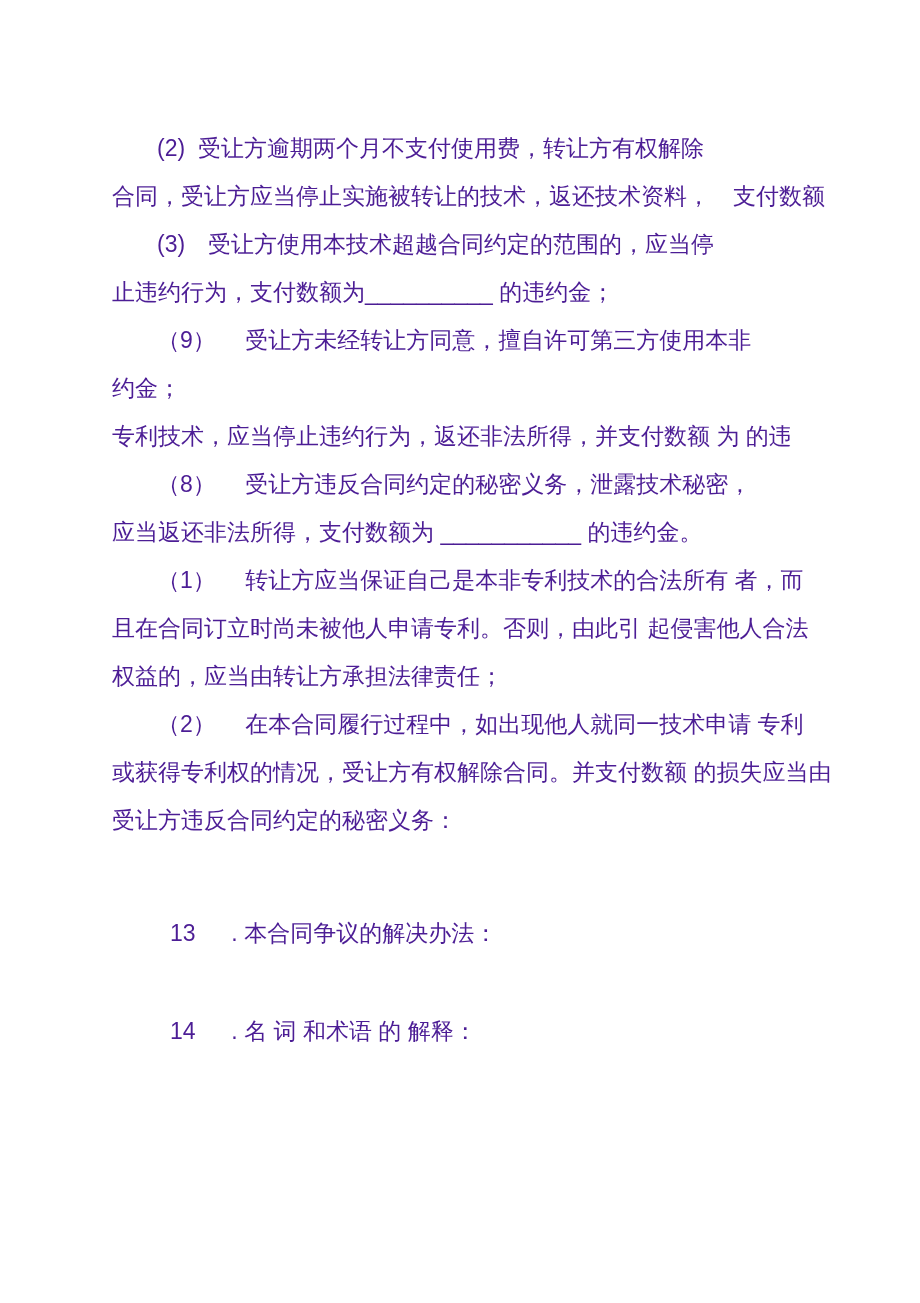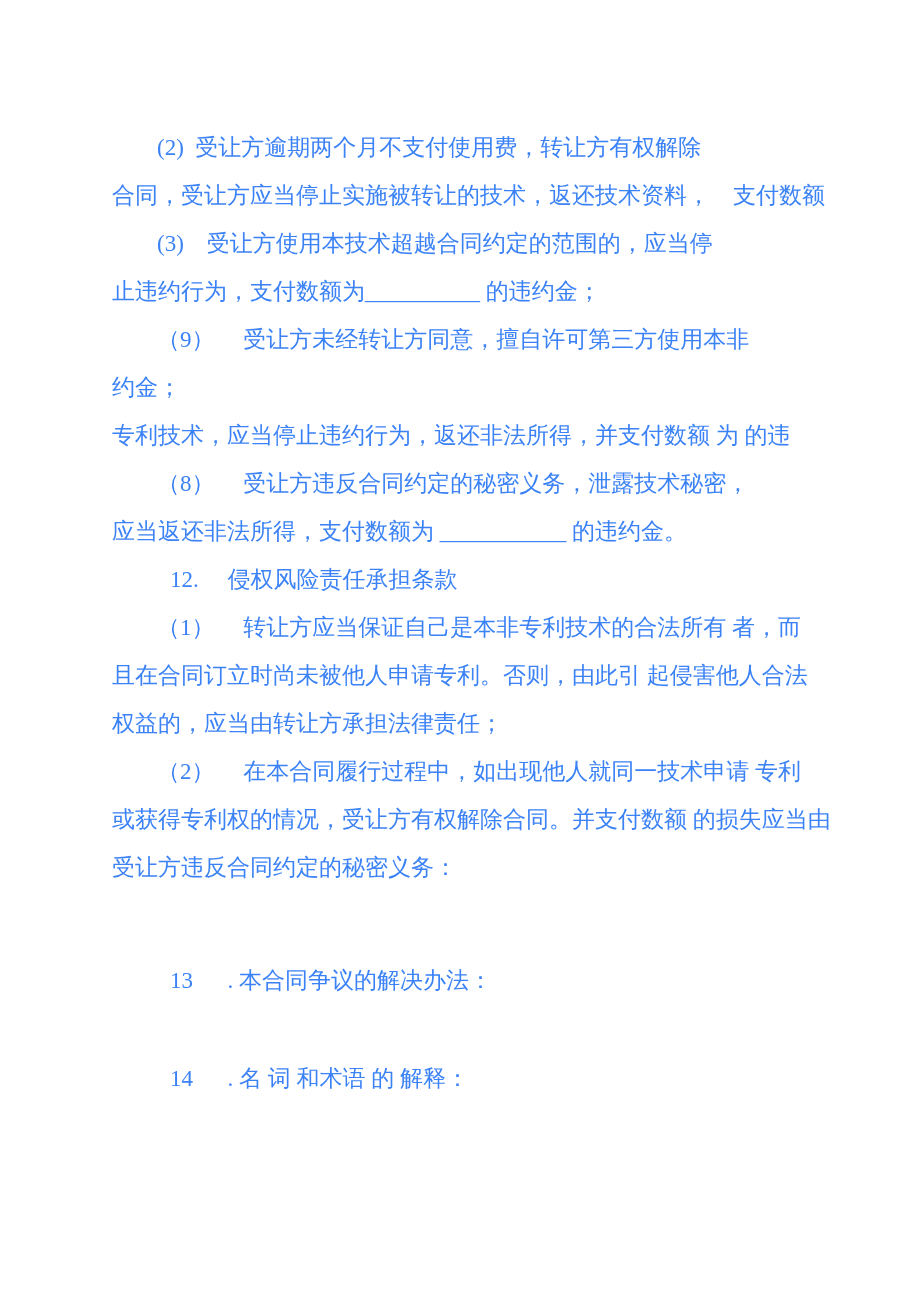--- a/index.html
+++ b/index.html
@@ -12,24 +12,24 @@
     width: 920px;
     height: 1303px;
     background: #ffffff;
     overflow: hidden;
   }
   .doc {
     position: absolute;
     left: 112px;
     top: 124px;
     width: 716px;
-    font-family: Liberation Serif, serif;
+    font-family: Liberation Sans, sans-serif;
     font-size: 23px;
     line-height: 48px;
-    color: #3b82f6;
+    color: #4c1d95;
   }
   .line {
     white-space: pre;       
     height: 48px;
   }
   
   .ind  { padding-left: 45px; }
   
   .ind2 { padding-left: 58px; }
   
@@ -43,21 +43,20 @@
   <div class="doc">
     <div class="line ind">(2)  受让方逾期两个月不支付使用费，转让方有权解除</div>
     <div class="line">合同，受让方应当停止实施被转让的技术，返还技术资料，　支付数额</div>
     <div class="line ind">(3)　受让方使用本技术超越合同约定的范围的，应当停</div>
     <div class="line">止违约行为，支付数额为__________ 的违约金；</div>
     <div class="line ind">（9）　 受让方未经转让方同意，擅自许可第三方使用本非</div>
     <div class="line">约金；</div>
     <div class="line">专利技术，应当停止违约行为，返还非法所得，并支付数额 为 的违</div>
     <div class="line ind">（8）　 受让方违反合同约定的秘密义务，泄露技术秘密，</div>
     <div class="line">应当返还非法所得，支付数额为 ___________ 的违约金。</div>
-    <div class="line ind2">12.　 侵权风险责任承担条款</div>
     <div class="line ind">（1）　 转让方应当保证自己是本非专利技术的合法所有 者，而</div>
     <div class="line">且在合同订立时尚未被他人申请专利。否则，由此引 起侵害他人合法</div>
     <div class="line">权益的，应当由转让方承担法律责任；</div>
     <div class="line ind">（2）　 在本合同履行过程中，如出现他人就同一技术申请 专利</div>
     <div class="line">或获得专利权的情况，受让方有权解除合同。并支付数额 的损失应当由</div>
     <div class="line">受让方违反合同约定的秘密义务：</div>
     <div class="line ind2 gap1">13　  . 本合同争议的解决办法：</div>
     <div class="line ind2 gap2">14　  . 名 词 和术语 的 解释：</div>
   </div>
 </div>

